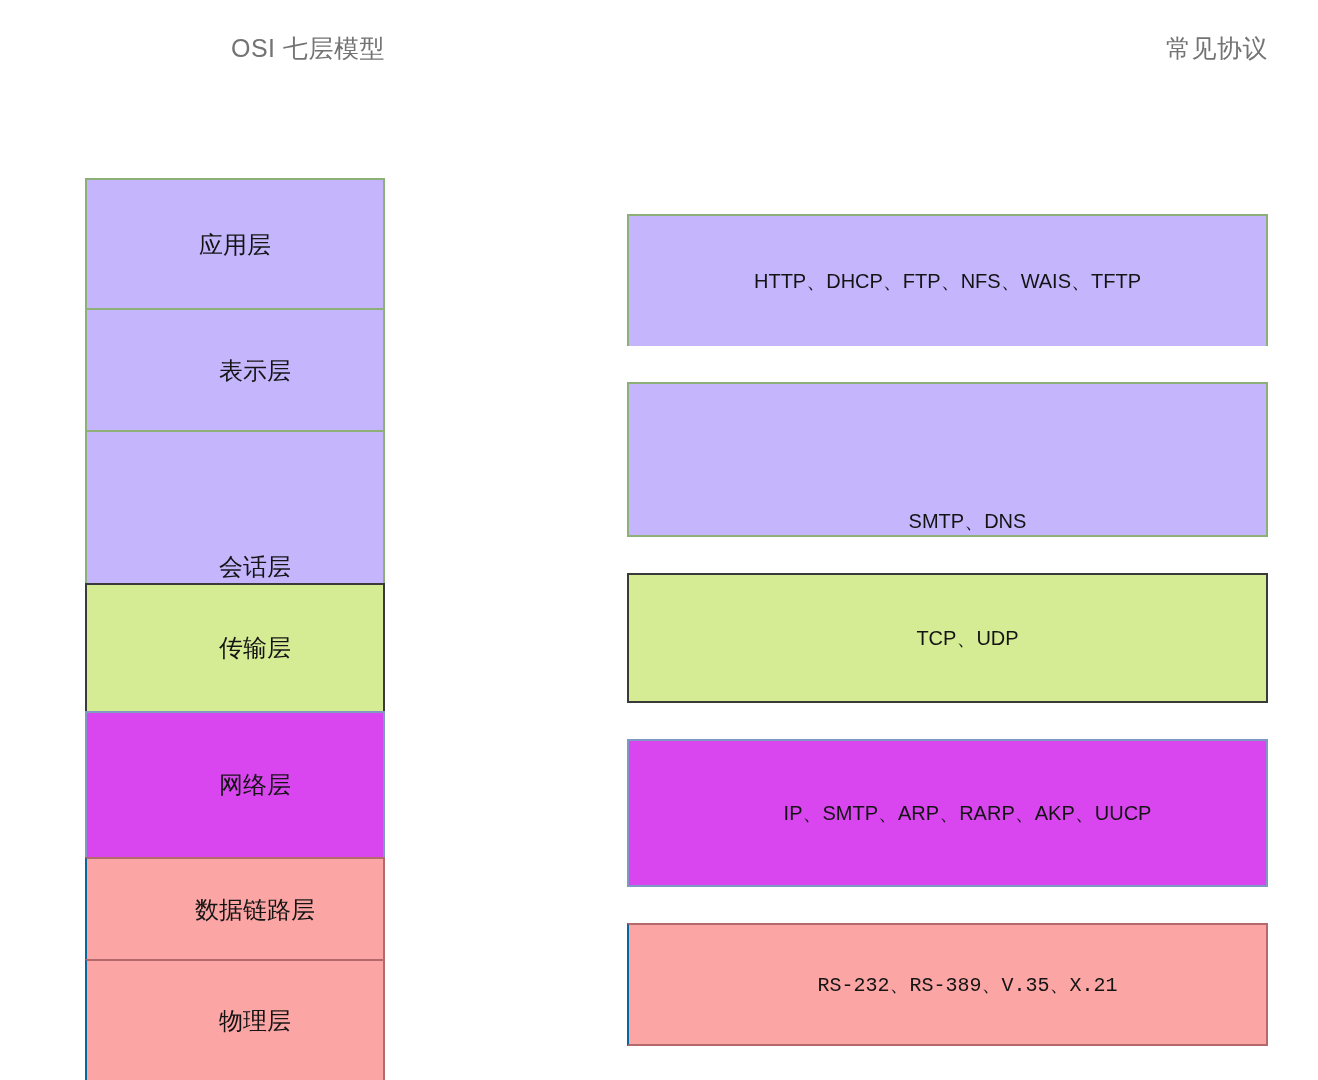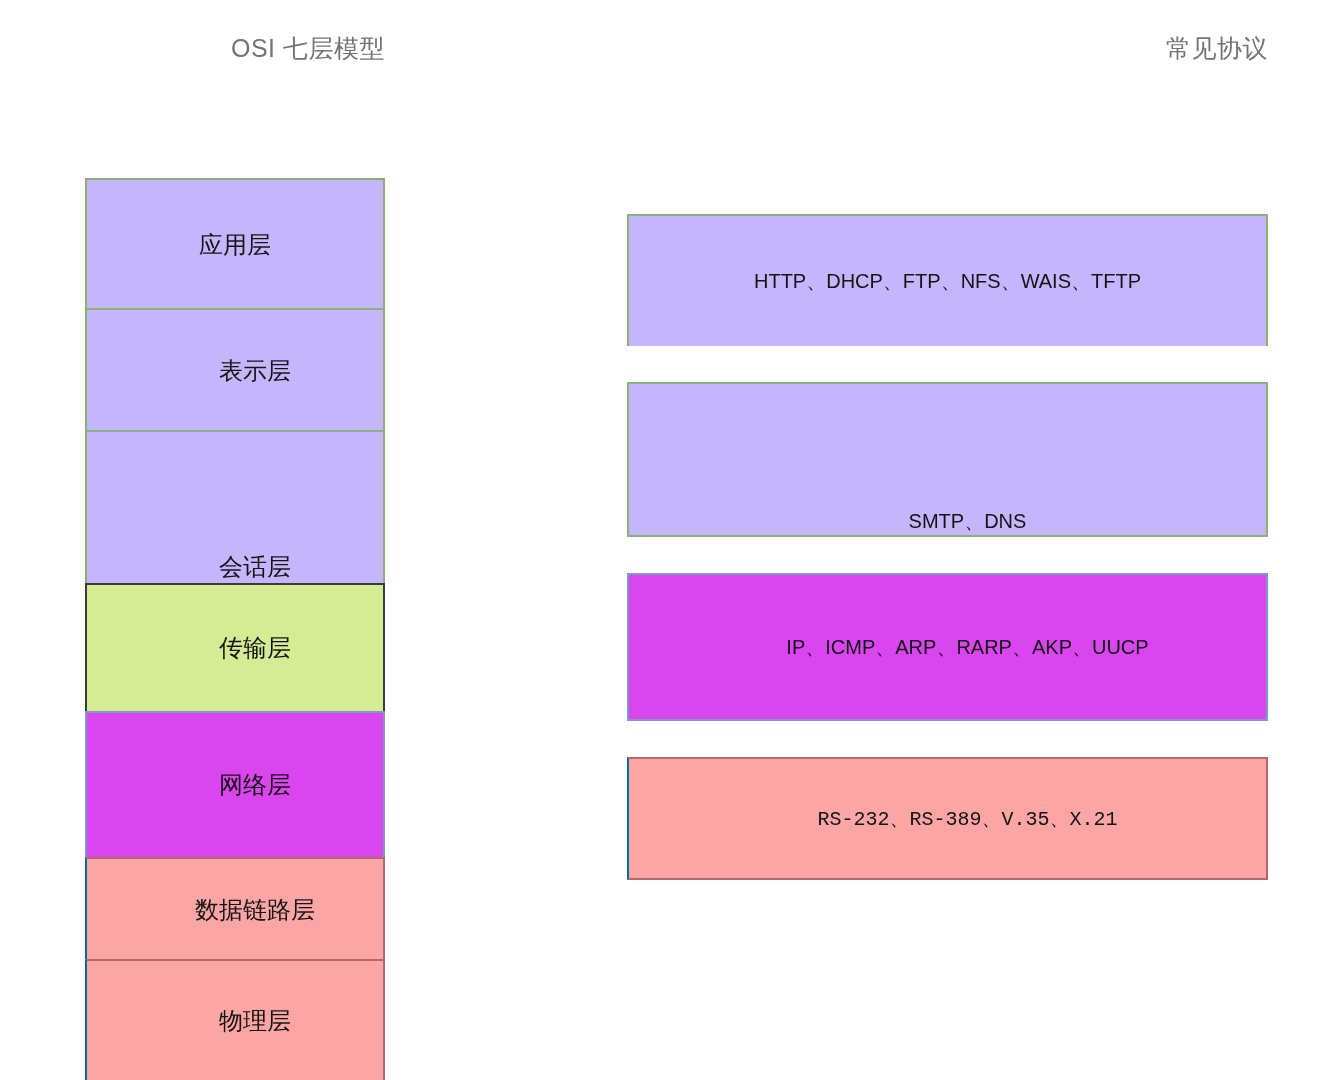--- a/index.html
+++ b/index.html
@@ -130,21 +130,24 @@
     </div>
   </div>
 
   <div class="column" id="col-right">
     <div class="cell fill-green h-app">
       <span>HTTP、DHCP、FTP、NFS、WAIS、TFTP</span>
     </div>
     <div class="cell fill-green last-green h-sess">
       <span>SMTP、DNS</span>
     </div>
+    <div class="cell fill-lime h-trans">
+      <span>TCP、UDP</span>
+    </div>
     <div class="cell fill-blue h-net">
-      <span>IP、ICMP、ARP、RARP、AKP、UUCP</span>
+      <span>IP、SMTP、ARP、RARP、AKP、UUCP</span>
     </div>
     <div class="cell fill-pink last-pink h-phys">
       <span>RS-232、RS-389、V.35、X.21</span>
     </div>
   </div>
 
 </div>
 
 </body></html>

